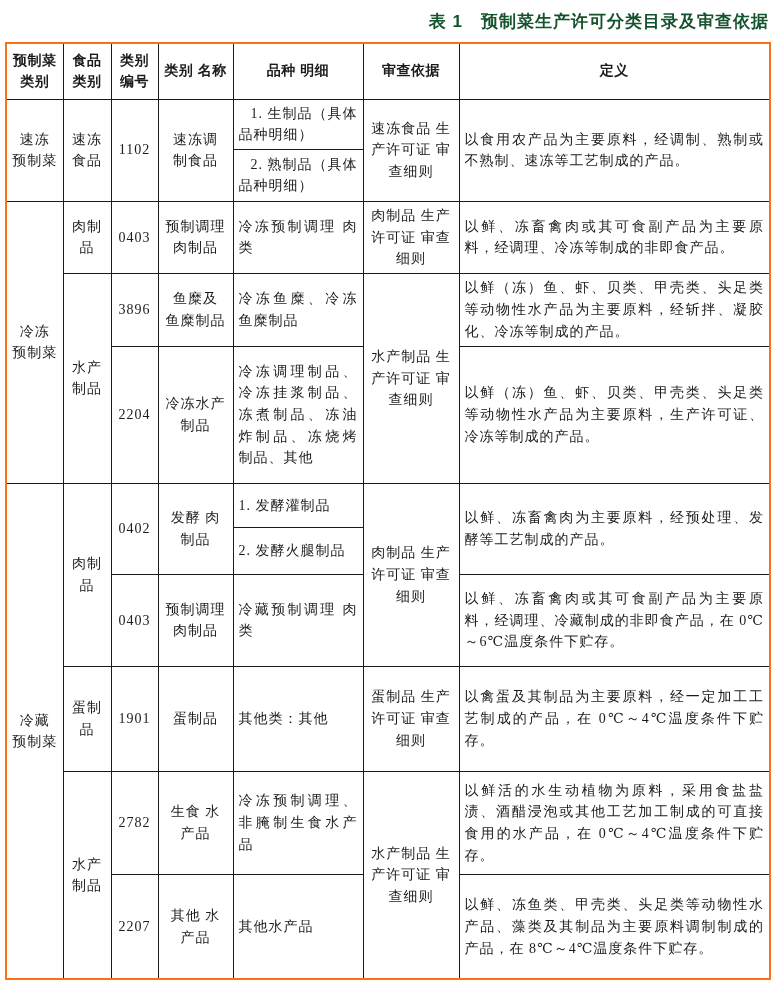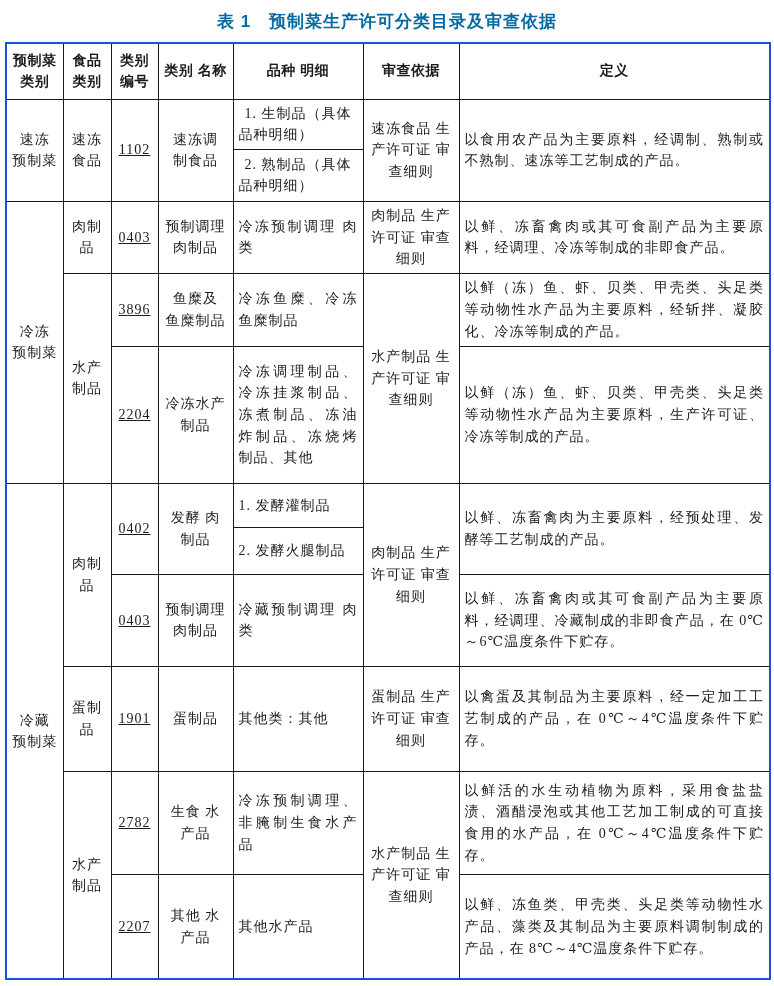--- a/index.html
+++ b/index.html
@@ -12,62 +12,62 @@
     font-family: "Liberation Serif", "DejaVu Serif", serif;
     overflow: hidden;
   }
   .page {
     width: 774px;
     height: 986px;
     box-sizing: border-box;
     padding: 8px 5px 0 5px;
   }
   .doc-title {
-    text-align: center;
+    text-align: right;
     font-family: "Liberation Sans", "DejaVu Sans", sans-serif;
     font-weight: bold;
     font-size: 17px;
     letter-spacing: 1px;
     margin: 2px 0 9px 0;
-    color: #0369a1;
+    color: #14532d;
   }
   table.catalog {
     border-collapse: collapse;
     table-layout: fixed;
     width: 764px;
-    border: 2px solid #1d4ed8;
+    border: 2px solid #f97316;
     padding-left: 8px;
   }
   .catalog th, .catalog td {
     border: 1px solid #1a1a1a;
     padding: 3px 5px;
     vertical-align: middle;
     font-size: 14px;
     line-height: 1.55;
     letter-spacing: 1px;
     box-sizing: border-box;
     overflow: hidden;
   }
   .catalog th {
     font-family: "Liberation Sans", "DejaVu Sans", sans-serif;
     font-weight: bold;
     font-size: 14px;
     text-align: center;
     letter-spacing: 0.5px;
   }
   .cell-center { text-align: center; }
-  .cell-left   { text-align: center; text-align-last: left; margin-left: 15px; }
+  .cell-left   { text-align: right; text-align-last: left; margin-left: 15px; }
   .cell-just   {
     text-align: justify;
     text-justify: inter-character;
     letter-spacing: 1.5px;
     line-height: 1.62;
     padding: 4px 8px;
   }
-  .code { font-size: 14.5px; letter-spacing: 0.5px; text-decoration: underline; }
+  .code { font-size: 14.5px; letter-spacing: 0.5px; }
 </style>
 </head>
 <body>
 
 <div class="page">
 
   <div class="doc-title">表 1　预制菜生产许可分类目录及审查依据</div>
 
   <table class="catalog">
     <colgroup>

